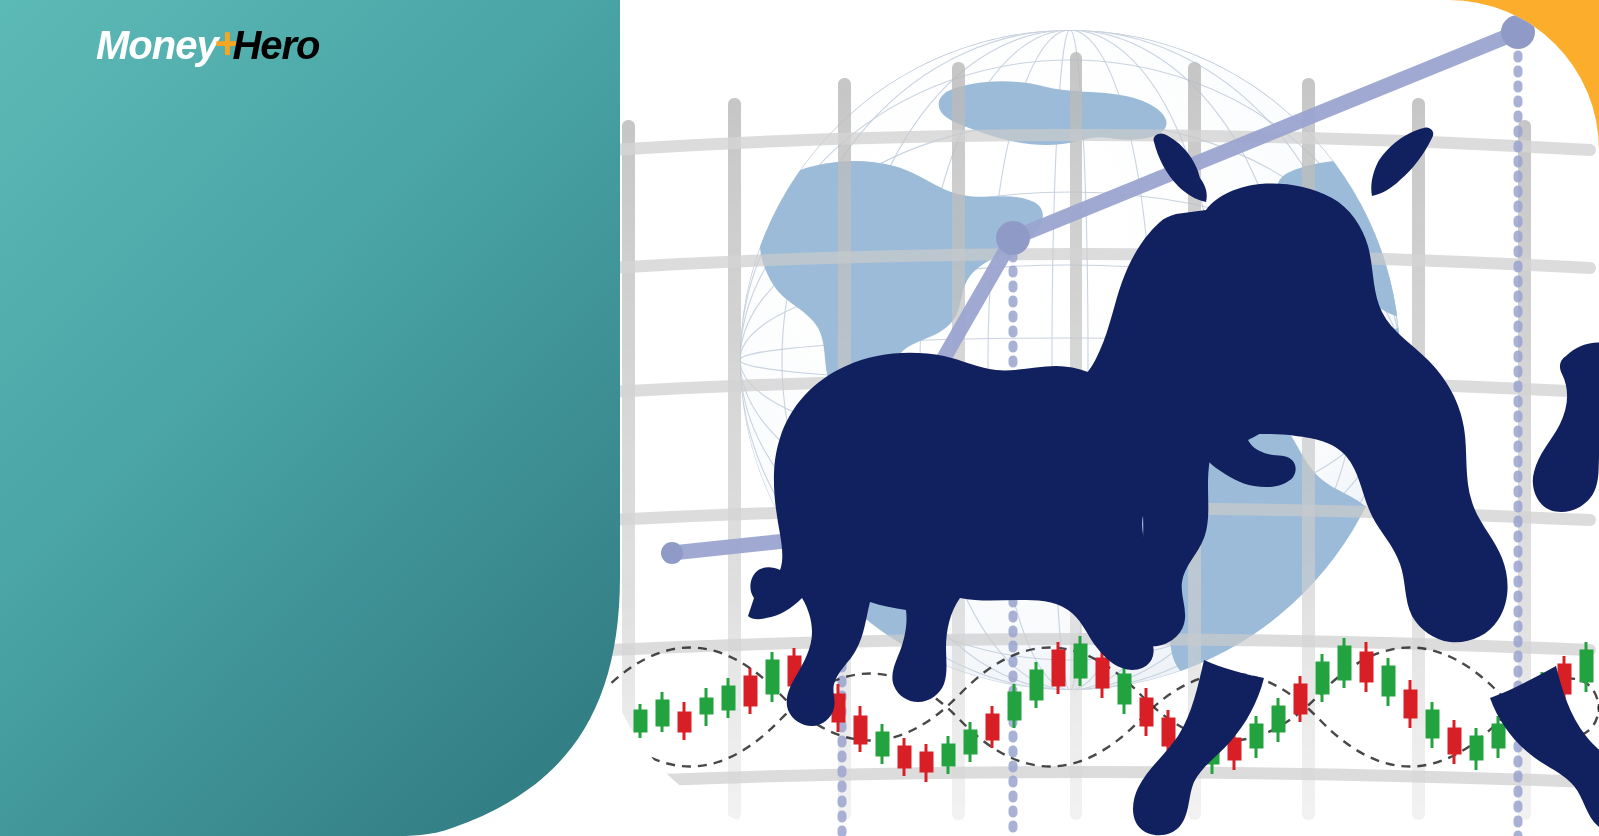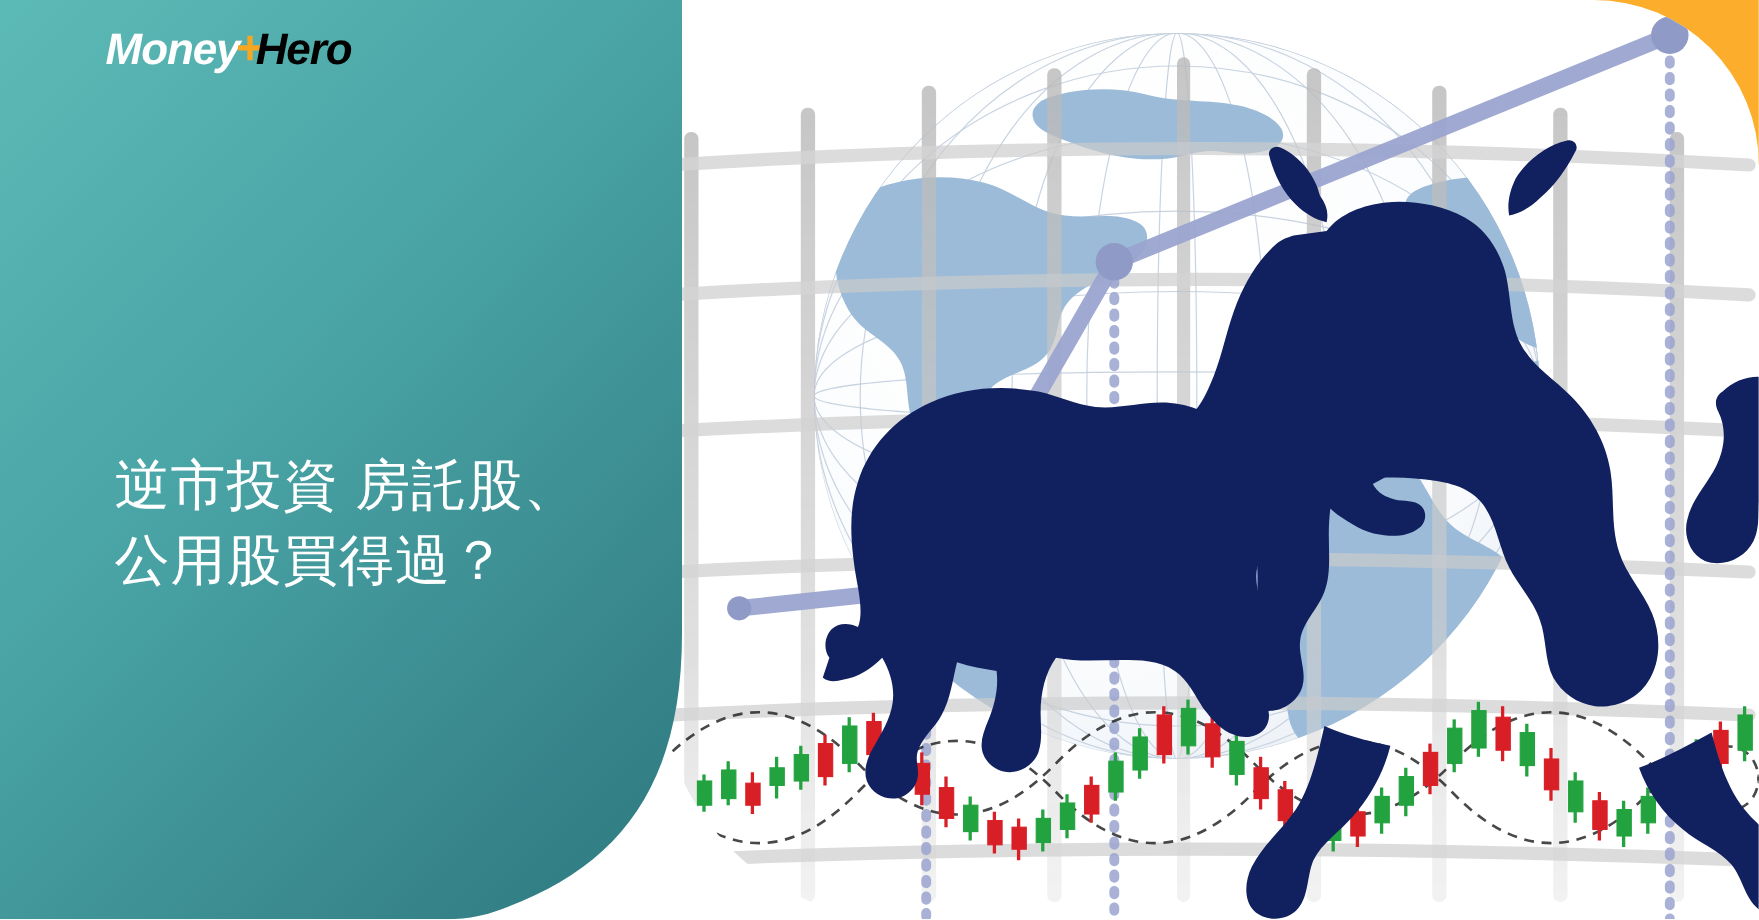--- a/index.html
+++ b/index.html
@@ -429,17 +429,16 @@
 
   <div class="left-content">
 
     <div class="logo">
       <span class="money">Money</span>
         <span class="plus">+</span>
         <span class="hero">Hero</span>
     </div>
 
 
-    <div class="subhead">逆市投資 房託股、公用股買得過？</div>
 
   </div>
 
 </div>
 
 </body></html>

